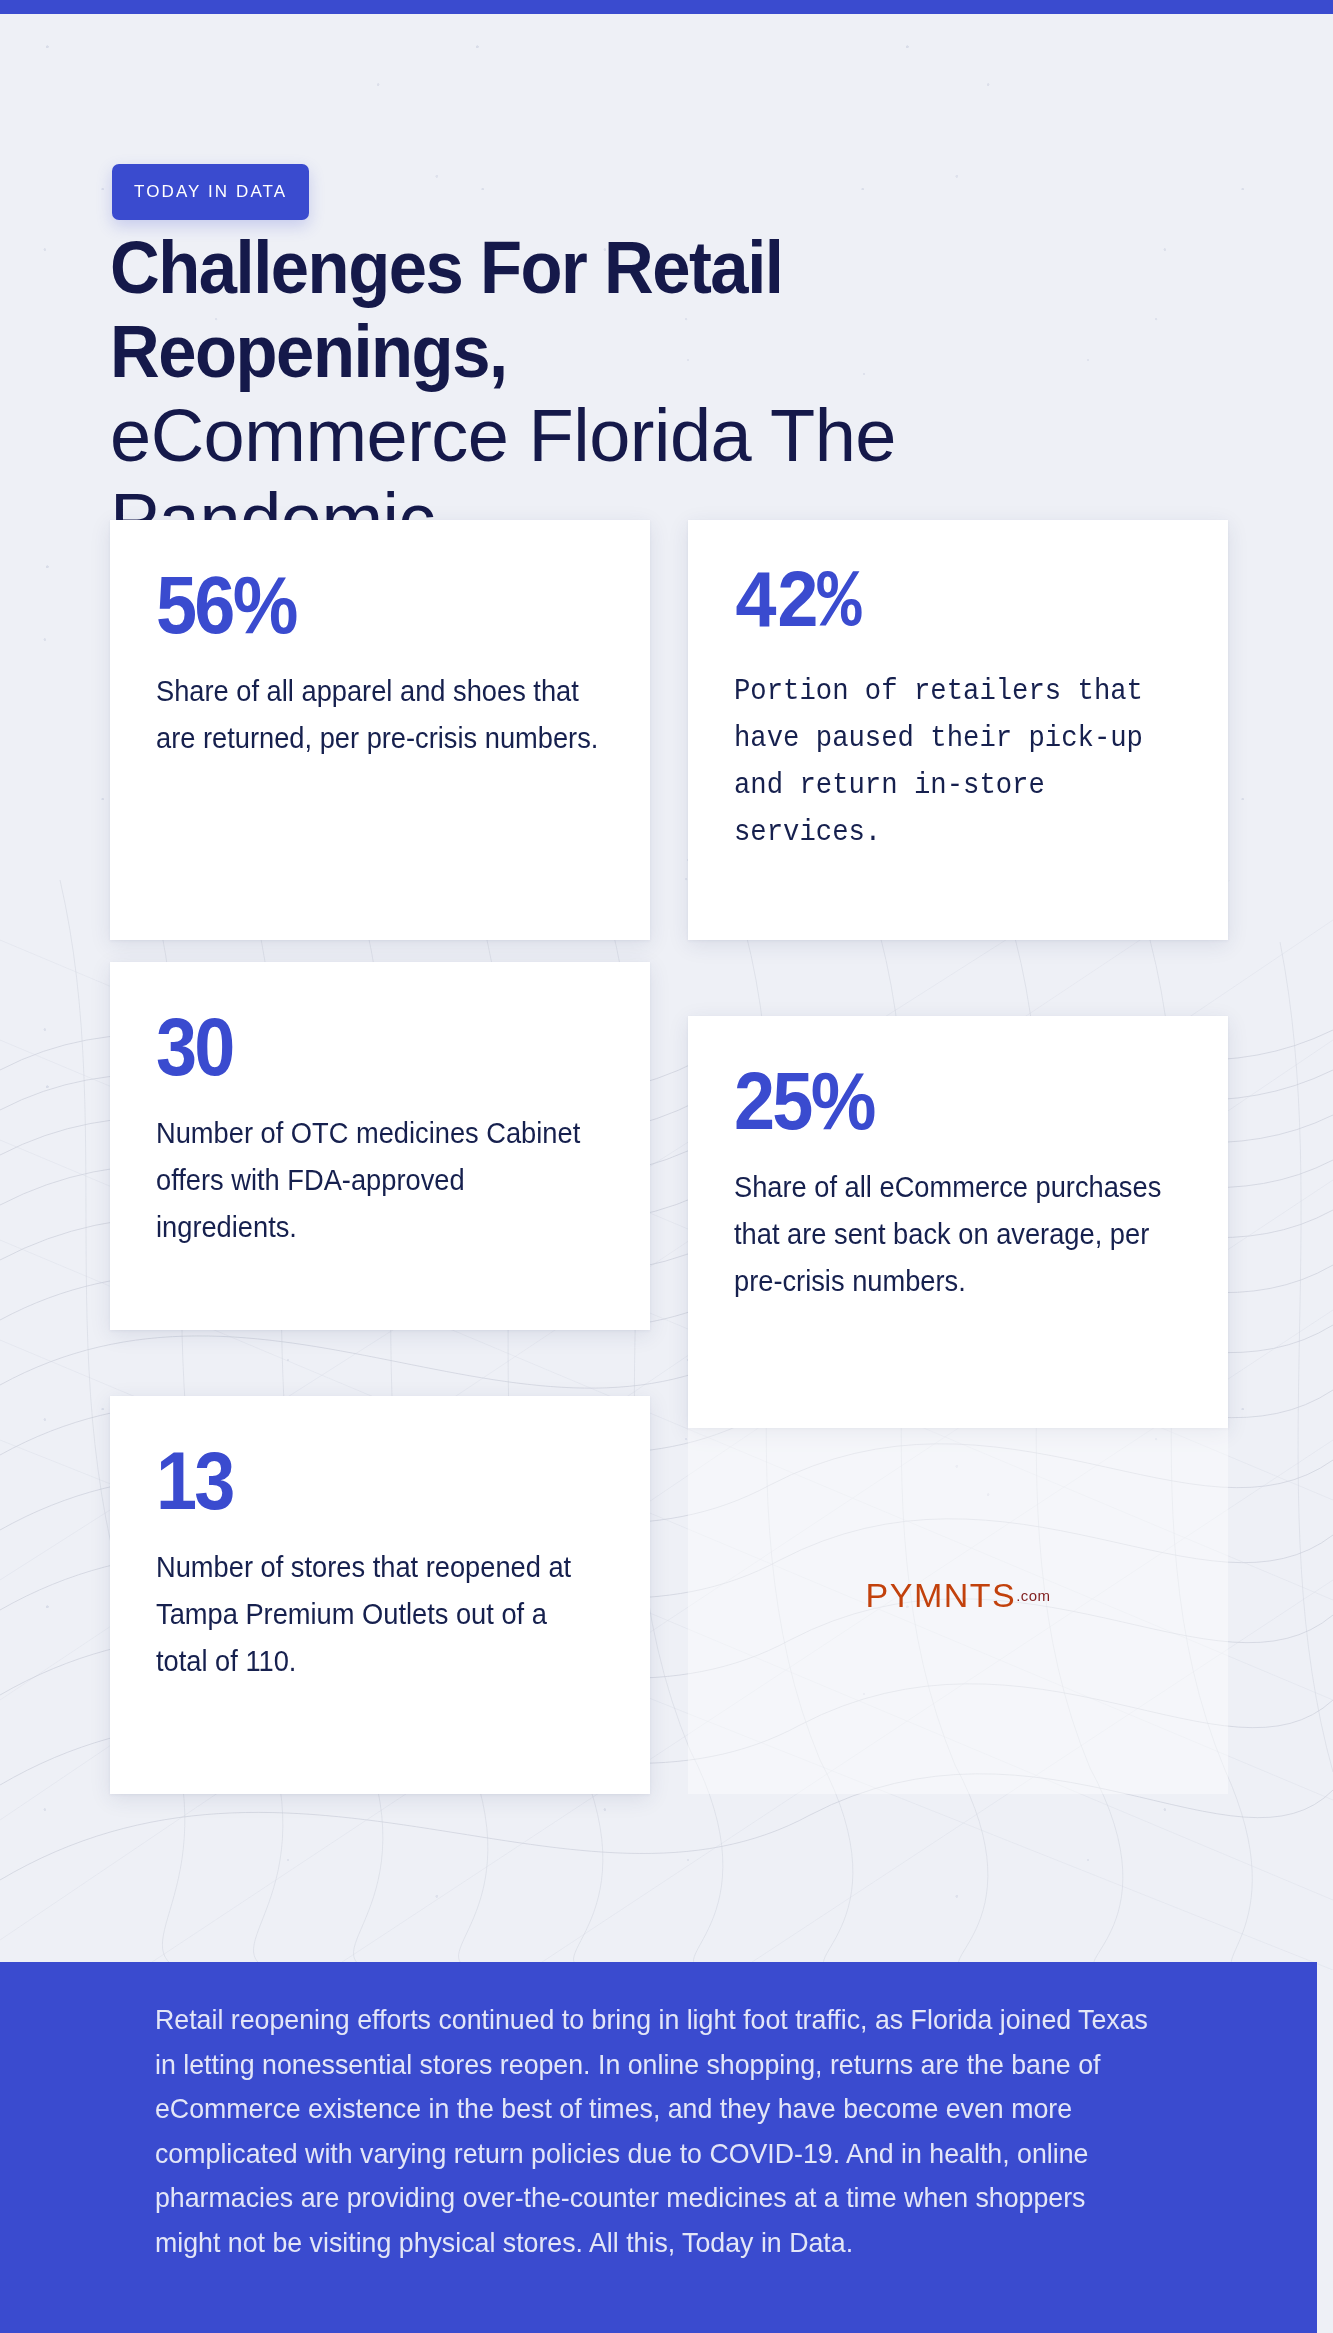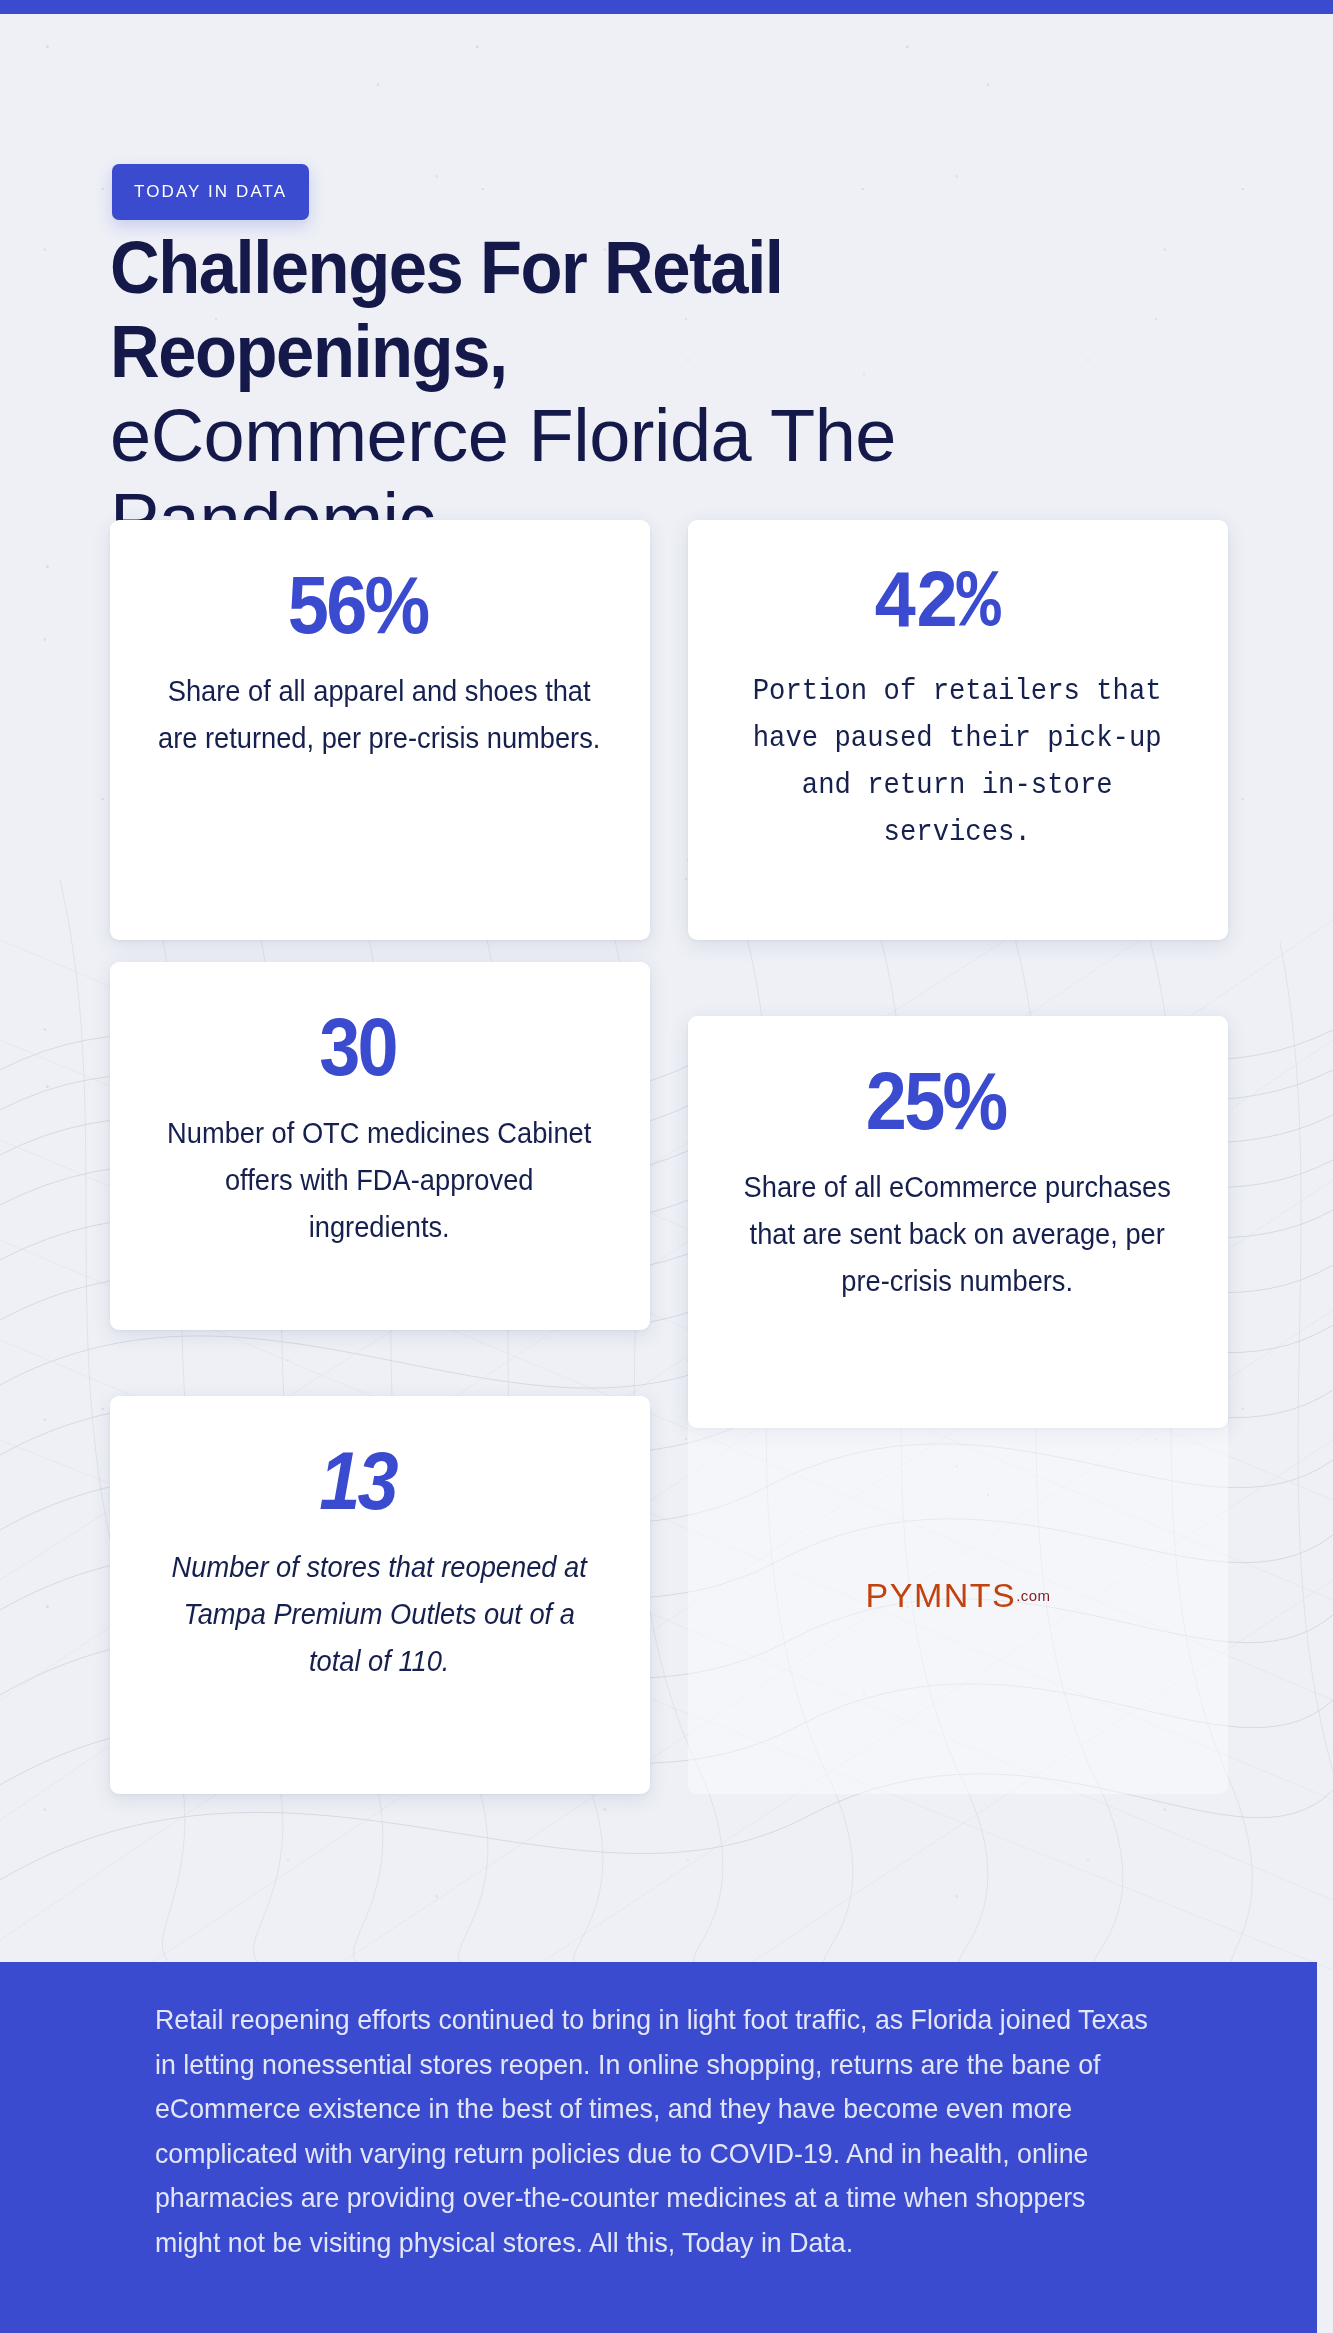--- a/index.html
+++ b/index.html
@@ -91,24 +91,23 @@
     font-stretch:condensed;
     transform:scaleX(.93);
     display:inline-block;
     transform-origin:left center;
   }
 
   
   .card {
     position:absolute;
     background:#ffffff;
-    border-radius:9px;
+    border-radius:0;
     box-shadow:0 5px 20px rgba(41,49,95,.10), 0 1px 3px rgba(41,49,95,.06);
     padding:44px 46px 0 46px;
-    text-align:center;
   }
   .card.ghost {
     background:rgba(255,255,255,.42);
     box-shadow:none;
   }
 
   .stat-num {
     color:#3a4bcf;
     font-weight:800;
     font-size:82px;
@@ -128,21 +127,21 @@
     transform:scaleX(.94);
     transform-origin:left top;
     width:106%;
   }
 
   
   #card-0 { left:110px;  top:520px;  width:540px; height:420px; }
   #card-1 { left:688px;  top:520px;  width:540px; height:420px;font-family:Liberation Mono, monospace; }
   #card-2 { left:110px;  top:962px;  width:540px; height:368px; }
   #card-3 { left:688px;  top:1016px;  width:540px; height:412px; }
-  #card-4 { left:110px;  top:1396px; width:540px; height:398px;font-style:italic; }
+  #card-4 { left:110px;  top:1396px; width:540px; height:398px; }
   #card-ghost { left:688px; top:1396px; width:540px; height:398px; }
 
   
   .watermark {
     position:absolute;
     left:688px; top:1396px;
     width:540px; height:398px;
     display:flex; align-items:center; justify-content:center;
     z-index:4;
     pointer-events:none;

